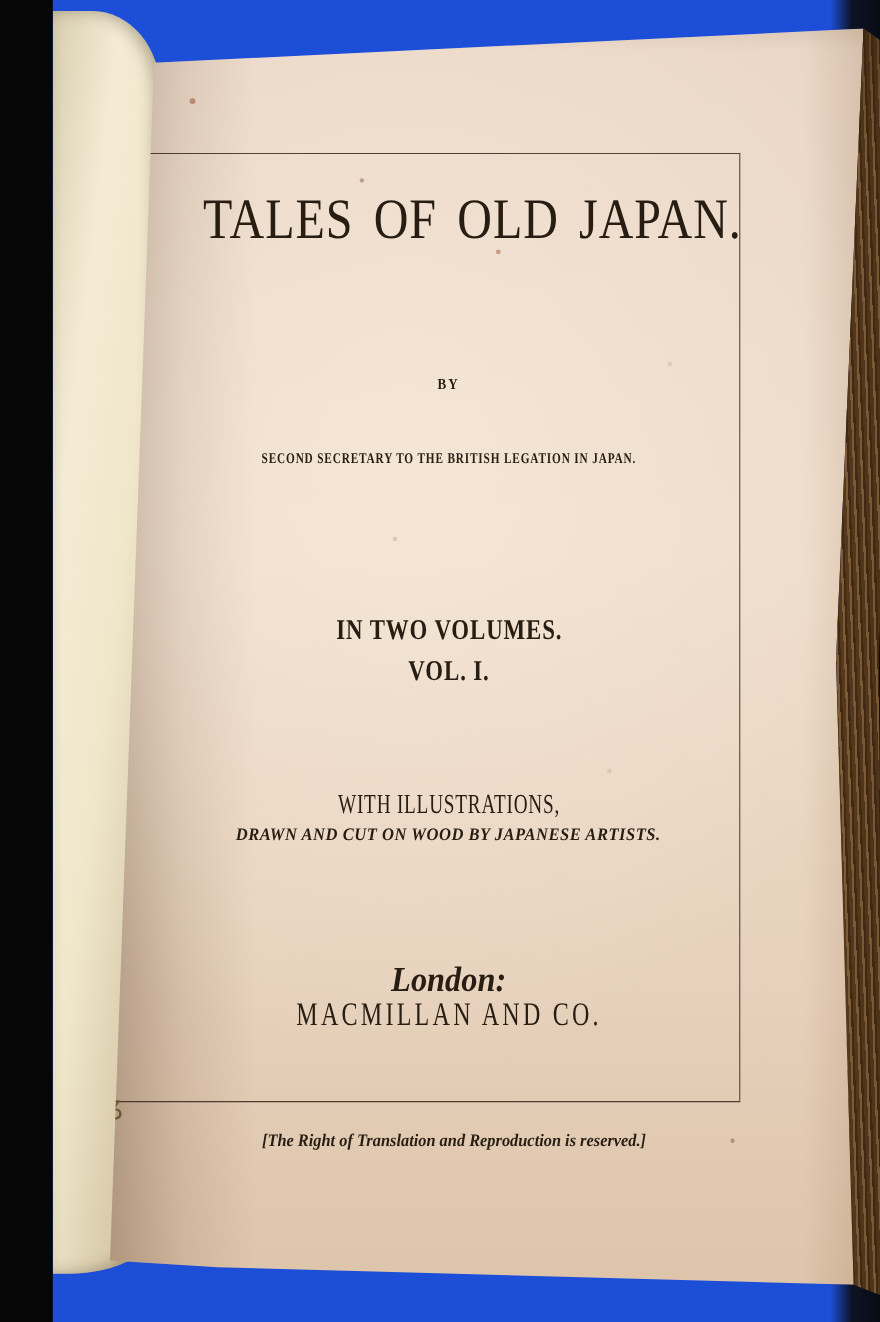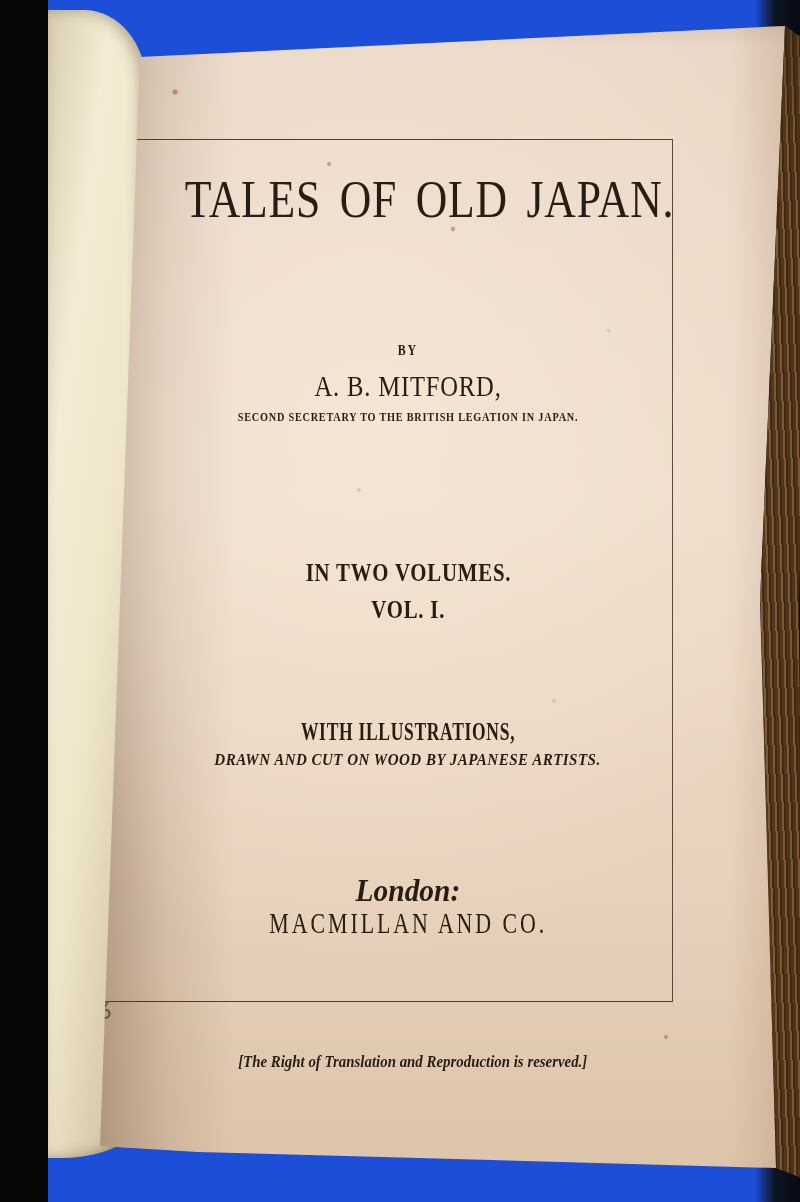--- a/index.html
+++ b/index.html
@@ -58,31 +58,31 @@
   .t-by      {top:344px;font-size:14px;font-weight:700;}
   .t-by .cond{transform:scaleX(.85);letter-spacing:2px;}
   .t-author  {top:371px;font-size:30px;}
   .t-author .cond{transform:scaleX(.82);letter-spacing:1px;}
   .t-author-sub{top:410px;font-size:13.5px;font-weight:700;}
   .t-author-sub .cond{transform:scaleX(.76);letter-spacing:1px;}
   .t-volumes {top:560px;font-size:26px;font-weight:600;}
   .t-volumes .cond{transform:scaleX(.8);letter-spacing:1px;}
   .t-vol     {top:597px;font-size:26px;font-weight:600;}
   .t-vol .cond{transform:scaleX(.8);letter-spacing:1px;}
-  .t-illus   {top:719px;font-size:25px;font-weight:700;}
+  .t-illus   {top:719px;font-size:25px;font-weight:400;}
   .t-illus .cond{transform:scaleX(.7);letter-spacing:1px;}
   .t-illus-credit{top:752px;font-size:16px;font-style:italic;font-weight:700;}
   .t-illus-credit .cond{transform:scaleX(.94);letter-spacing:.5px;}
   .t-city    {top:874px;font-size:32px;font-weight:700;font-style:italic;}
   .t-city .cond{transform:scaleX(.92);}
   .t-publisher{top:908px;font-size:30px;text-align:center;}
   .t-publisher .cond{transform:scaleX(.73);letter-spacing:4px;}
   .t-year    {top:941px;font-size:24px;}
   .t-year .cond{letter-spacing:1px;}
-  .t-rights  {top:1054px;font-size:16px;font-style:italic;font-weight:600;left:10px;}
+  .t-rights  {top:1030px;font-size:16px;font-style:italic;font-weight:600;left:10px;}
   .t-rights .cond{transform:scaleX(.93);}
   
   .freckles{
     position:absolute;left:0;top:0;width:2px;height:2px;border-radius:50%;background:transparent;
     box-shadow:
       126px 91px 0 1.6px rgba(158,92,64,.6),
       280px 163px 0 1px rgba(142,100,68,.5),
       404px 228px 0 1.2px rgba(164,104,74,.55),
       617px 1036px 0 1px rgba(126,92,60,.5),
       310px 489px 0 1px rgba(150,110,80,.25),
@@ -111,23 +111,20 @@
     <div class="text-layer">
 
       <div class="row t-title">
         <span class="cond">TALES OF OLD JAPAN.</span>
       </div>
 
       <div class="row t-by">
         <span class="cond">BY</span>
       </div>
 
-      <div class="row t-author">
-        <span class="cond">A. B. MITFORD,</span>
-      </div>
 
       <div class="row t-author-sub">
         <span class="cond">SECOND SECRETARY TO THE BRITISH LEGATION IN JAPAN.</span>
       </div>
 
       <div class="row t-volumes">
         <span class="cond">IN TWO VOLUMES.</span>
       </div>
 
       <div class="row t-vol">

